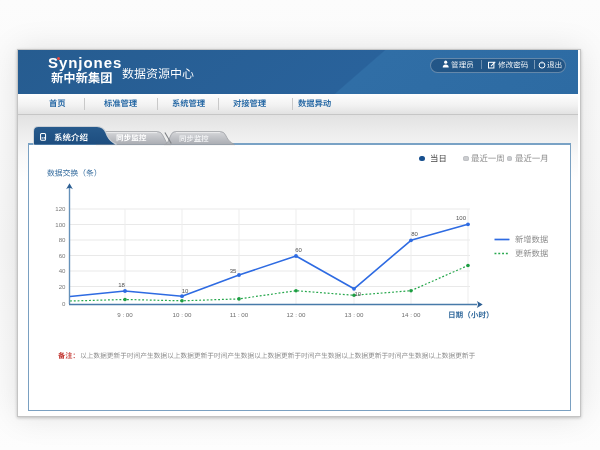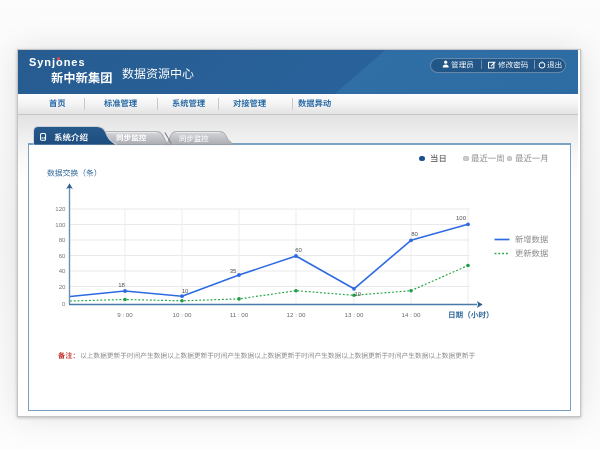--- a/index.html
+++ b/index.html
@@ -5,21 +5,21 @@
 body{width:600px;height:450px;overflow:hidden;background:#fdfdfd;
  font-family:"Liberation Sans",sans-serif;}
 #stage{position:relative;width:600px;height:450px;
  background:linear-gradient(180deg,#fcfcfc 0%,#f7f7f7 55%,#fdfdfd 100%);}
 .abs{position:absolute;}
 </style></head><body>
 <div id="stage">
 
 <div class="abs" style="left:17px;top:49px;width:562px;height:366px;background:#fff;border:1px solid #c4c4c4;box-shadow:0 1px 3px rgba(0,0,0,.22), 0 0 30px rgba(0,0,0,.10);"></div>
 <div class="abs" style="left:18px;top:50px;width:560px;height:43.5px;background:linear-gradient(139deg,#265c90 0%,#29629b 60%,#306ea6 60.3%,#2d6ba3 100%);"></div>
-<div class="abs" style="left:29px;top:56.1px;width:120px;height:13px;line-height:13px;color:#fff;font-size:11px;font-weight:bold;letter-spacing:0.95px;">Synjones</div>
+<div class="abs" style="left:48px;top:56.1px;width:120px;height:13px;line-height:13px;color:#fff;font-size:15px;font-weight:bold;letter-spacing:0.95px;">Synjones</div>
 <div class="abs" style="left:56.6px;top:57px;width:3.2px;height:3.2px;border-radius:50%;background:#e8473e;"></div>
 <svg style="position:absolute;left:50.8px;top:70.2px;overflow:visible" width="64" height="16">
       <path transform="translate(0,12.3)" d="M1.4 -2.8C1.2 -2.1 0.8 -1.4 0.3 -0.9C0.6 -0.8 1.1 -0.4 1.3 -0.2C1.8 -0.8 2.2 -1.7 2.5 -2.5ZM4.4 -2.3C4.7 -1.8 5.1 -1.0 5.3 -0.5L6.3 -1.1C6.2 -0.7 6.0 -0.3 5.8 0.1C6.1 0.2 6.7 0.7 6.9 0.9C8.0 -0.6 8.1 -3.1 8.1 -4.9V-5.0H9.3V1.0H10.8V-5.0H11.9V-6.4H8.1V-8.3C9.3 -8.5 10.6 -8.9 11.6 -9.2L10.5 -10.3C9.6 -9.9 8.1 -9.5 6.7 -9.3V-4.9C6.7 -3.8 6.7 -2.3 6.3 -1.1C6.1 -1.6 5.7 -2.3 5.3 -2.9ZM2.5 -8.0H4.3C4.2 -7.6 4.0 -6.9 3.8 -6.5H2.3L2.9 -6.6C2.9 -7.0 2.7 -7.6 2.5 -8.0ZM2.4 -10.2C2.5 -9.9 2.7 -9.6 2.8 -9.2H0.7V-8.0H2.3L1.3 -7.8C1.5 -7.4 1.6 -6.9 1.7 -6.5H0.5V-5.3H2.8V-4.3H0.5V-3.1H2.8V-0.5C2.8 -0.3 2.8 -0.3 2.6 -0.3C2.5 -0.3 2.1 -0.3 1.7 -0.3C1.9 0.0 2.1 0.5 2.1 0.9C2.8 0.9 3.3 0.9 3.7 0.7C4.0 0.5 4.1 0.1 4.1 -0.4V-3.1H6.2V-4.3H4.1V-5.3H6.4V-6.5H5.1C5.3 -6.9 5.5 -7.4 5.7 -7.8L4.6 -8.0H6.2V-9.2H4.2C4.1 -9.6 3.9 -10.1 3.7 -10.5Z M17.6 -10.5V-8.3H13.4V-2.1H14.9V-2.8H17.6V1.1H19.2V-2.8H22.0V-2.1H23.5V-8.3H19.2V-10.5ZM14.9 -4.2V-6.9H17.6V-4.2ZM22.0 -4.2H19.2V-6.9H22.0Z M26.0 -2.8C25.8 -2.1 25.4 -1.4 24.9 -0.9C25.2 -0.8 25.7 -0.4 25.9 -0.2C26.4 -0.8 26.8 -1.7 27.1 -2.5ZM29.0 -2.3C29.3 -1.8 29.7 -1.0 29.9 -0.5L30.9 -1.1C30.8 -0.7 30.6 -0.3 30.4 0.1C30.7 0.2 31.3 0.7 31.5 0.9C32.6 -0.6 32.7 -3.1 32.7 -4.9V-5.0H33.9V1.0H35.4V-5.0H36.5V-6.4H32.7V-8.3C33.9 -8.5 35.2 -8.9 36.2 -9.2L35.1 -10.3C34.2 -9.9 32.7 -9.5 31.3 -9.3V-4.9C31.3 -3.8 31.3 -2.3 30.9 -1.1C30.7 -1.6 30.3 -2.3 29.9 -2.9ZM27.1 -8.0H28.9C28.8 -7.6 28.6 -6.9 28.4 -6.5H26.9L27.5 -6.6C27.5 -7.0 27.3 -7.6 27.1 -8.0ZM27.0 -10.2C27.1 -9.9 27.3 -9.6 27.4 -9.2H25.3V-8.0H26.9L25.9 -7.8C26.1 -7.4 26.2 -6.9 26.3 -6.5H25.1V-5.3H27.4V-4.3H25.1V-3.1H27.4V-0.5C27.4 -0.3 27.4 -0.3 27.2 -0.3C27.1 -0.3 26.7 -0.3 26.3 -0.3C26.5 0.0 26.7 0.5 26.7 0.9C27.4 0.9 27.9 0.9 28.3 0.7C28.6 0.5 28.7 0.1 28.7 -0.4V-3.1H30.8V-4.3H28.7V-5.3H31.0V-6.5H29.7C29.9 -6.9 30.1 -7.4 30.3 -7.8L29.2 -8.0H30.8V-9.2H28.8C28.7 -9.6 28.5 -10.1 28.3 -10.5Z M42.3 -3.4V-2.8H37.5V-1.6H41.0C39.9 -1.0 38.4 -0.5 37.1 -0.2C37.4 0.1 37.8 0.7 38.0 1.0C39.5 0.6 41.1 -0.1 42.3 -1.0V1.1H43.8V-1.1C45.0 -0.2 46.5 0.6 48.0 1.0C48.2 0.6 48.6 0.1 48.9 -0.2C47.6 -0.5 46.2 -1.0 45.1 -1.6H48.6V-2.8H43.8V-3.4ZM42.8 -6.7V-6.2H40.3V-6.7ZM42.6 -10.1C42.7 -9.9 42.9 -9.6 43.0 -9.3H41.0C41.2 -9.6 41.4 -9.9 41.6 -10.2L40.1 -10.5C39.5 -9.4 38.5 -8.1 37.2 -7.2C37.5 -7.0 38.0 -6.5 38.2 -6.2C38.4 -6.4 38.6 -6.6 38.9 -6.8V-3.2H40.3V-3.5H48.3V-4.7H44.2V-5.2H47.5V-6.2H44.2V-6.7H47.4V-7.6H44.2V-8.1H48.0V-9.3H44.5C44.4 -9.7 44.2 -10.1 43.9 -10.5ZM42.8 -7.6H40.3V-8.1H42.8ZM42.8 -5.2V-4.7H40.3V-5.2Z M50.1 -10.0V1.1H51.6V0.7H59.0V1.1H60.6V-10.0ZM51.6 -0.7V-8.6H59.0V-0.7ZM55.7 -8.3V-6.9H52.1V-5.6H55.1C54.2 -4.5 52.9 -3.6 51.8 -3.0C52.1 -2.7 52.5 -2.3 52.7 -2.0C53.7 -2.5 54.7 -3.2 55.7 -4.2V-2.5C55.7 -2.4 55.6 -2.3 55.5 -2.3C55.3 -2.3 54.8 -2.3 54.4 -2.3C54.5 -2.0 54.8 -1.4 54.8 -1.0C55.6 -1.0 56.1 -1.0 56.6 -1.3C57.0 -1.5 57.1 -1.8 57.1 -2.5V-5.6H58.6V-6.9H57.1V-8.3Z" fill="#ffffff"></path>
     </svg>
 <svg style="position:absolute;left:122.0px;top:65.8px;overflow:visible" width="74" height="16">
       <path transform="translate(0,12.0)" d="M5.3 -9.9C5.1 -9.4 4.7 -8.7 4.4 -8.3L5.0 -8.0C5.3 -8.4 5.7 -9.0 6.1 -9.5ZM1.1 -9.5C1.4 -9.0 1.7 -8.4 1.8 -7.9L2.5 -8.2C2.4 -8.7 2.1 -9.3 1.7 -9.8ZM4.9 -3.1C4.6 -2.5 4.3 -2.0 3.8 -1.5C3.3 -1.7 2.9 -2.0 2.4 -2.2C2.6 -2.4 2.8 -2.8 3.0 -3.1ZM1.3 -1.8C1.9 -1.6 2.6 -1.3 3.2 -1.0C2.4 -0.4 1.5 -0.1 0.5 0.2C0.6 0.3 0.8 0.6 0.9 0.9C2.0 0.6 3.0 0.1 3.9 -0.6C4.3 -0.4 4.7 -0.1 4.9 0.1L5.5 -0.5C5.2 -0.7 4.9 -0.9 4.5 -1.1C5.1 -1.8 5.6 -2.7 5.9 -3.7L5.4 -3.9L5.3 -3.9H3.3L3.6 -4.5L2.8 -4.6C2.7 -4.4 2.6 -4.1 2.5 -3.9H0.8V-3.1H2.1C1.8 -2.6 1.6 -2.2 1.3 -1.8ZM3.1 -10.1V-7.8H0.6V-7.1H2.8C2.2 -6.3 1.3 -5.6 0.5 -5.2C0.6 -5.1 0.9 -4.7 1.0 -4.5C1.7 -4.9 2.5 -5.6 3.1 -6.3V-4.8H3.9V-6.5C4.5 -6.1 5.2 -5.5 5.5 -5.2L6.0 -5.9C5.7 -6.1 4.7 -6.7 4.1 -7.1H6.4V-7.8H3.9V-10.1ZM7.5 -10.0C7.2 -7.9 6.7 -5.9 5.8 -4.6C6.0 -4.5 6.3 -4.2 6.5 -4.0C6.8 -4.5 7.0 -5.0 7.3 -5.6C7.5 -4.4 7.9 -3.3 8.3 -2.4C7.7 -1.2 6.7 -0.4 5.4 0.3C5.6 0.4 5.8 0.8 5.9 1.0C7.1 0.3 8.1 -0.5 8.8 -1.5C9.4 -0.5 10.1 0.3 11.1 0.9C11.2 0.6 11.5 0.3 11.7 0.1C10.7 -0.4 9.9 -1.3 9.3 -2.4C9.9 -3.6 10.3 -5.1 10.6 -6.9H11.4V-7.8H8.0C8.1 -8.4 8.3 -9.1 8.4 -9.9ZM9.7 -6.9C9.5 -5.5 9.2 -4.3 8.8 -3.3C8.3 -4.4 8.0 -5.6 7.8 -6.9Z M17.8 -2.9V1.0H18.6V0.5H22.3V0.9H23.1V-2.9H20.8V-4.3H23.5V-5.1H20.8V-6.4H23.1V-9.6H16.7V-5.9C16.7 -4.0 16.6 -1.4 15.4 0.4C15.6 0.5 16.0 0.8 16.1 0.9C17.1 -0.5 17.5 -2.6 17.6 -4.3H20.0V-2.9ZM17.6 -8.8H22.2V-7.2H17.6ZM17.6 -6.4H20.0V-5.1H17.6L17.6 -5.9ZM18.6 -0.3V-2.1H22.3V-0.3ZM14.0 -10.1V-7.7H12.5V-6.8H14.0V-4.2C13.4 -4.0 12.8 -3.8 12.3 -3.7L12.6 -2.8L14.0 -3.3V-0.2C14.0 0.0 13.9 0.0 13.8 0.0C13.7 0.1 13.2 0.1 12.7 0.0C12.8 0.3 12.9 0.7 12.9 0.9C13.7 0.9 14.1 0.9 14.4 0.7C14.7 0.6 14.8 0.3 14.8 -0.2V-3.6L16.2 -4.0L16.1 -4.8L14.8 -4.4V-6.8H16.2V-7.7H14.8V-10.1Z M25.0 -9.0C25.9 -8.7 27.0 -8.1 27.5 -7.7L28.0 -8.4C27.4 -8.8 26.3 -9.3 25.5 -9.6ZM24.6 -5.9 24.9 -5.1C25.8 -5.4 27.0 -5.8 28.2 -6.2L28.1 -7.0C26.8 -6.6 25.5 -6.2 24.6 -5.9ZM26.2 -4.5V-1.1H27.1V-3.6H33.0V-1.2H34.0V-4.5ZM29.7 -3.3C29.3 -1.3 28.4 -0.2 24.6 0.2C24.7 0.4 24.9 0.8 25.0 1.0C29.1 0.4 30.2 -0.9 30.6 -3.3ZM30.2 -0.9C31.7 -0.4 33.7 0.4 34.7 0.9L35.2 0.2C34.2 -0.4 32.2 -1.1 30.7 -1.6ZM29.8 -10.0C29.5 -9.2 28.9 -8.2 27.9 -7.5C28.1 -7.3 28.4 -7.1 28.5 -6.9C29.1 -7.3 29.5 -7.8 29.8 -8.3H31.2C30.9 -7.0 30.1 -5.9 27.9 -5.3C28.1 -5.2 28.3 -4.9 28.4 -4.7C30.0 -5.2 31.0 -6.0 31.6 -6.9C32.3 -5.9 33.5 -5.1 34.8 -4.8C35.0 -5.0 35.2 -5.3 35.4 -5.5C33.9 -5.8 32.6 -6.6 31.9 -7.6C32.0 -7.8 32.1 -8.1 32.1 -8.3H33.9C33.7 -7.9 33.5 -7.5 33.4 -7.2L34.2 -7.0C34.5 -7.4 34.8 -8.2 35.1 -8.8L34.5 -9.0L34.3 -9.0H30.2C30.4 -9.3 30.6 -9.6 30.7 -9.9Z M42.4 -4.9H46.1V-3.8H42.4ZM42.4 -6.6H46.1V-5.6H42.4ZM42.1 -2.5C41.7 -1.7 41.2 -0.8 40.6 -0.2C40.8 -0.1 41.2 0.1 41.3 0.2C41.9 -0.4 42.5 -1.4 42.9 -2.2ZM45.5 -2.3C45.9 -1.5 46.5 -0.5 46.8 0.1L47.6 -0.3C47.3 -0.8 46.7 -1.8 46.2 -2.6ZM37.0 -9.3C37.7 -8.9 38.6 -8.3 39.0 -7.9L39.6 -8.7C39.1 -9.0 38.2 -9.6 37.6 -9.9ZM36.5 -6.1C37.1 -5.7 38.0 -5.1 38.5 -4.8L39.0 -5.5C38.5 -5.9 37.6 -6.4 37.0 -6.7ZM36.7 0.3 37.5 0.8C38.1 -0.3 38.8 -1.8 39.3 -3.1L38.5 -3.6C38.0 -2.2 37.2 -0.6 36.7 0.3ZM40.1 -9.5V-6.2C40.1 -4.2 39.9 -1.5 38.6 0.4C38.8 0.5 39.2 0.8 39.3 0.9C40.7 -1.1 40.9 -4.1 40.9 -6.2V-8.7H47.4V-9.5ZM43.8 -8.5C43.7 -8.2 43.6 -7.7 43.5 -7.3H41.6V-3.1H43.8V0.0C43.8 0.1 43.7 0.2 43.6 0.2C43.4 0.2 42.9 0.2 42.3 0.2C42.5 0.4 42.6 0.7 42.6 0.9C43.4 1.0 43.9 1.0 44.2 0.8C44.6 0.7 44.7 0.5 44.7 0.0V-3.1H47.0V-7.3H44.3C44.5 -7.6 44.6 -8.0 44.8 -8.3Z M53.5 -10.1V-7.9H49.2V-2.2H50.1V-3.0H53.5V0.9H54.4V-3.0H57.9V-2.3H58.8V-7.9H54.4V-10.1ZM50.1 -3.9V-7.1H53.5V-3.9ZM57.9 -3.9H54.4V-7.1H57.9Z M63.5 -6.7V-0.8C63.5 0.4 63.9 0.7 65.2 0.7C65.5 0.7 67.3 0.7 67.6 0.7C69.0 0.7 69.3 0.1 69.4 -2.2C69.2 -2.3 68.8 -2.4 68.5 -2.6C68.5 -0.5 68.4 -0.1 67.6 -0.1C67.2 -0.1 65.6 -0.1 65.3 -0.1C64.6 -0.1 64.5 -0.2 64.5 -0.8V-6.7ZM61.6 -5.8C61.4 -4.4 61.0 -2.5 60.5 -1.3L61.4 -0.9C61.9 -2.2 62.3 -4.2 62.5 -5.7ZM69.1 -5.8C69.8 -4.4 70.5 -2.5 70.7 -1.3L71.6 -1.6C71.3 -2.9 70.7 -4.7 70.0 -6.1ZM64.1 -9.1C65.2 -8.3 66.7 -7.1 67.3 -6.3L68.0 -7.0C67.3 -7.8 65.8 -8.9 64.7 -9.7Z" fill="#ffffff"></path>
     </svg>
 <div class="abs" style="left:430px;top:57.5px;width:134px;height:13px;border:1px solid rgba(255,255,255,.30);border-radius:8px;background:rgba(8,34,66,.30);"></div>
 <svg class="abs" style="left:442px;top:59.8px" width="8" height="8" viewBox="0 0 8 8">
       <circle cx="3.7" cy="2.2" r="1.6" fill="#fff"></circle>

